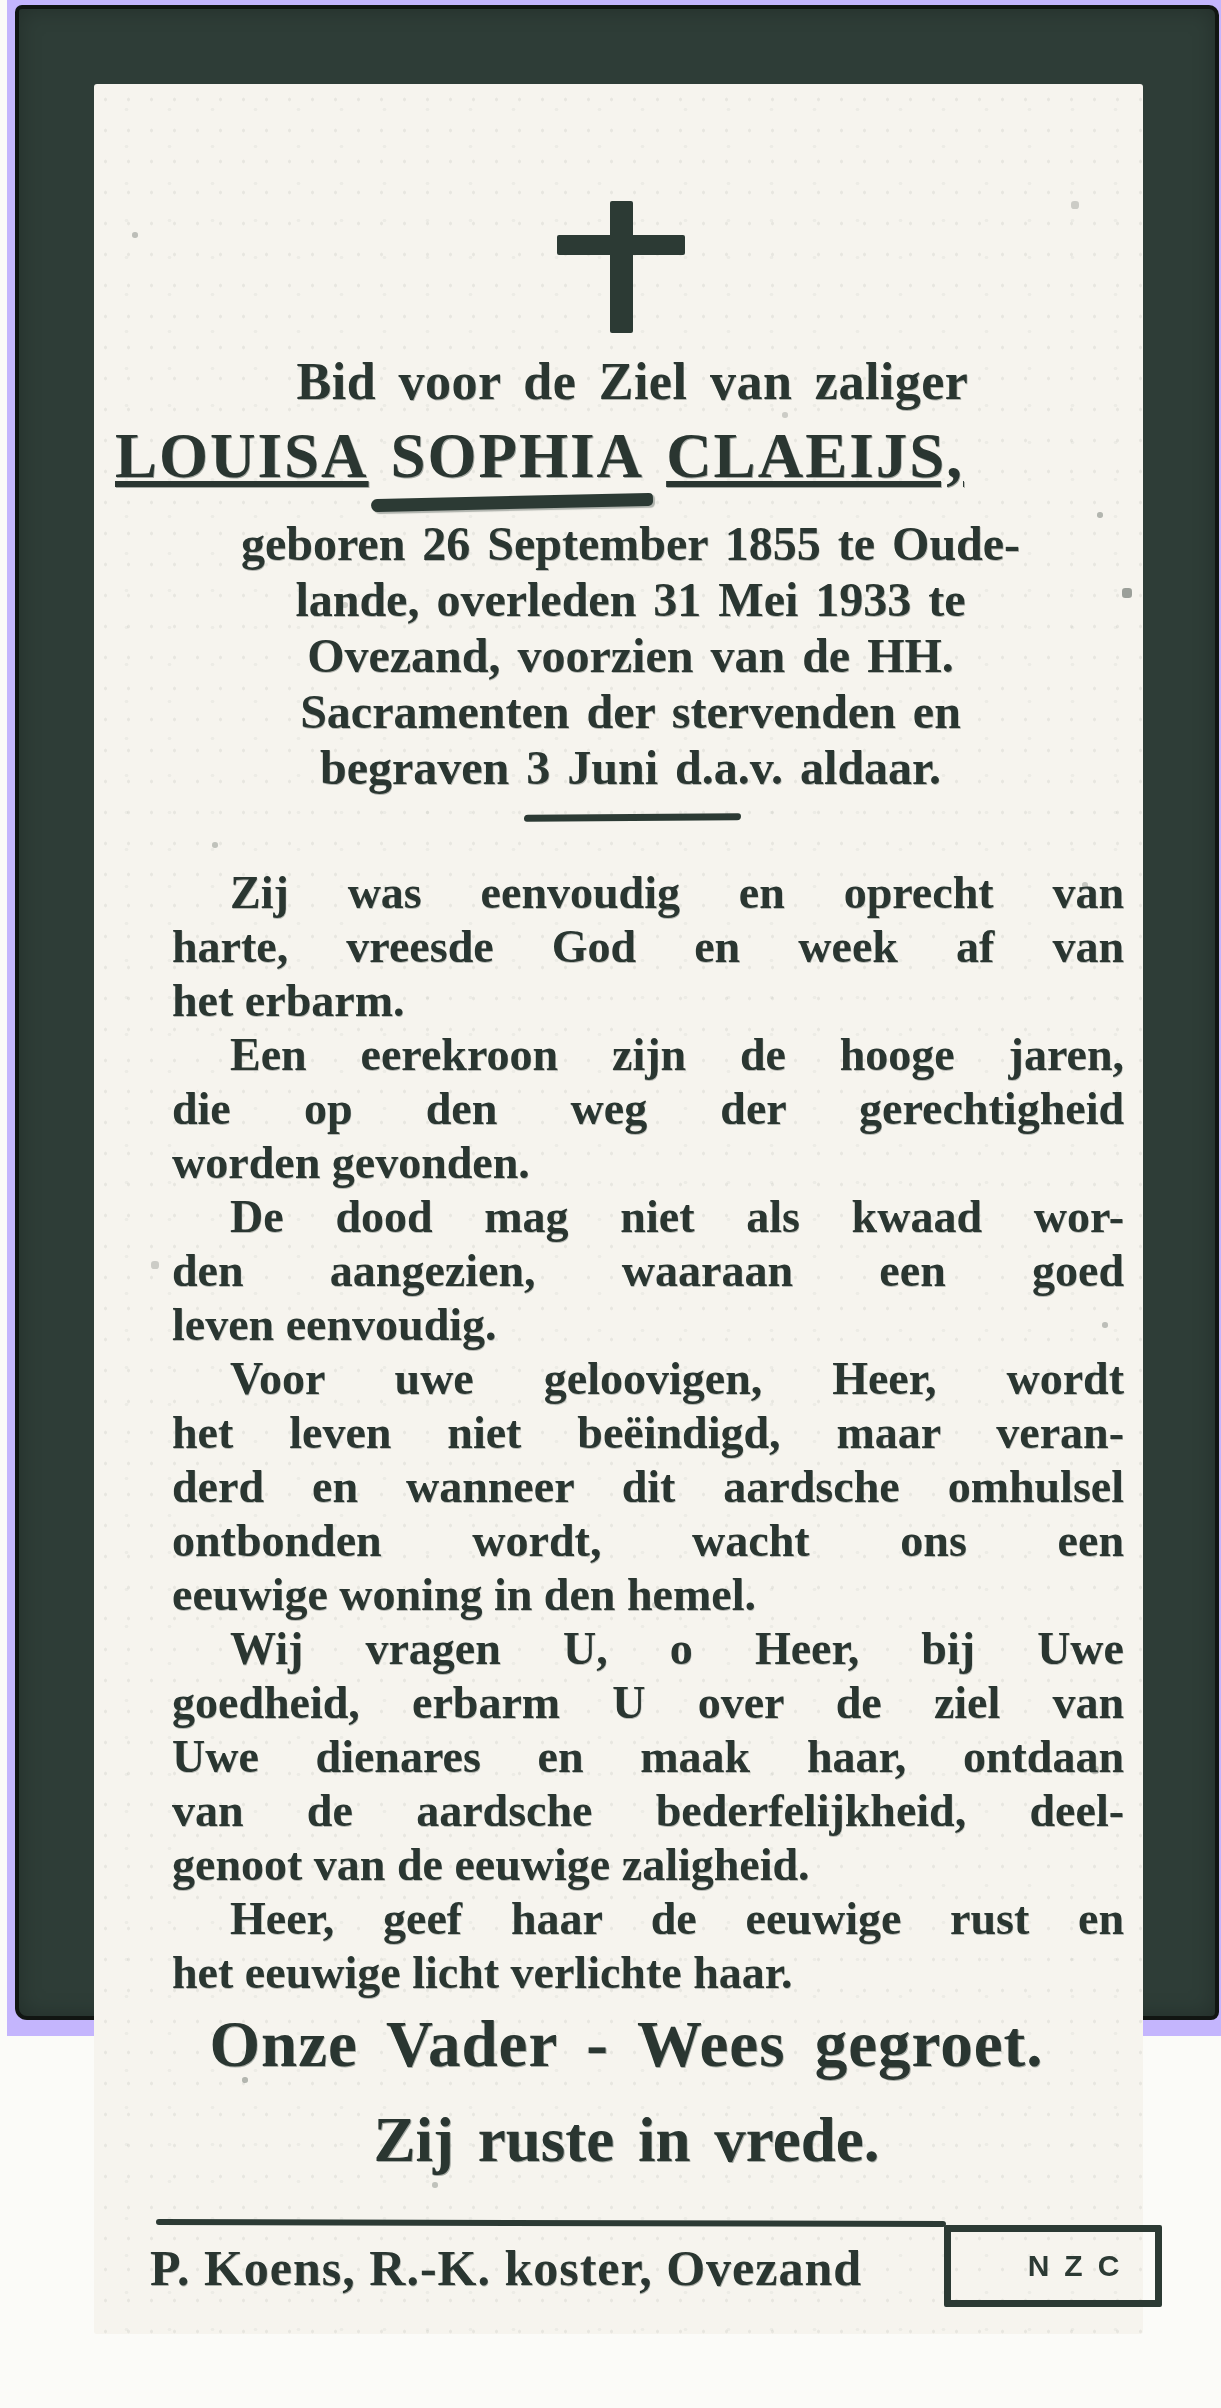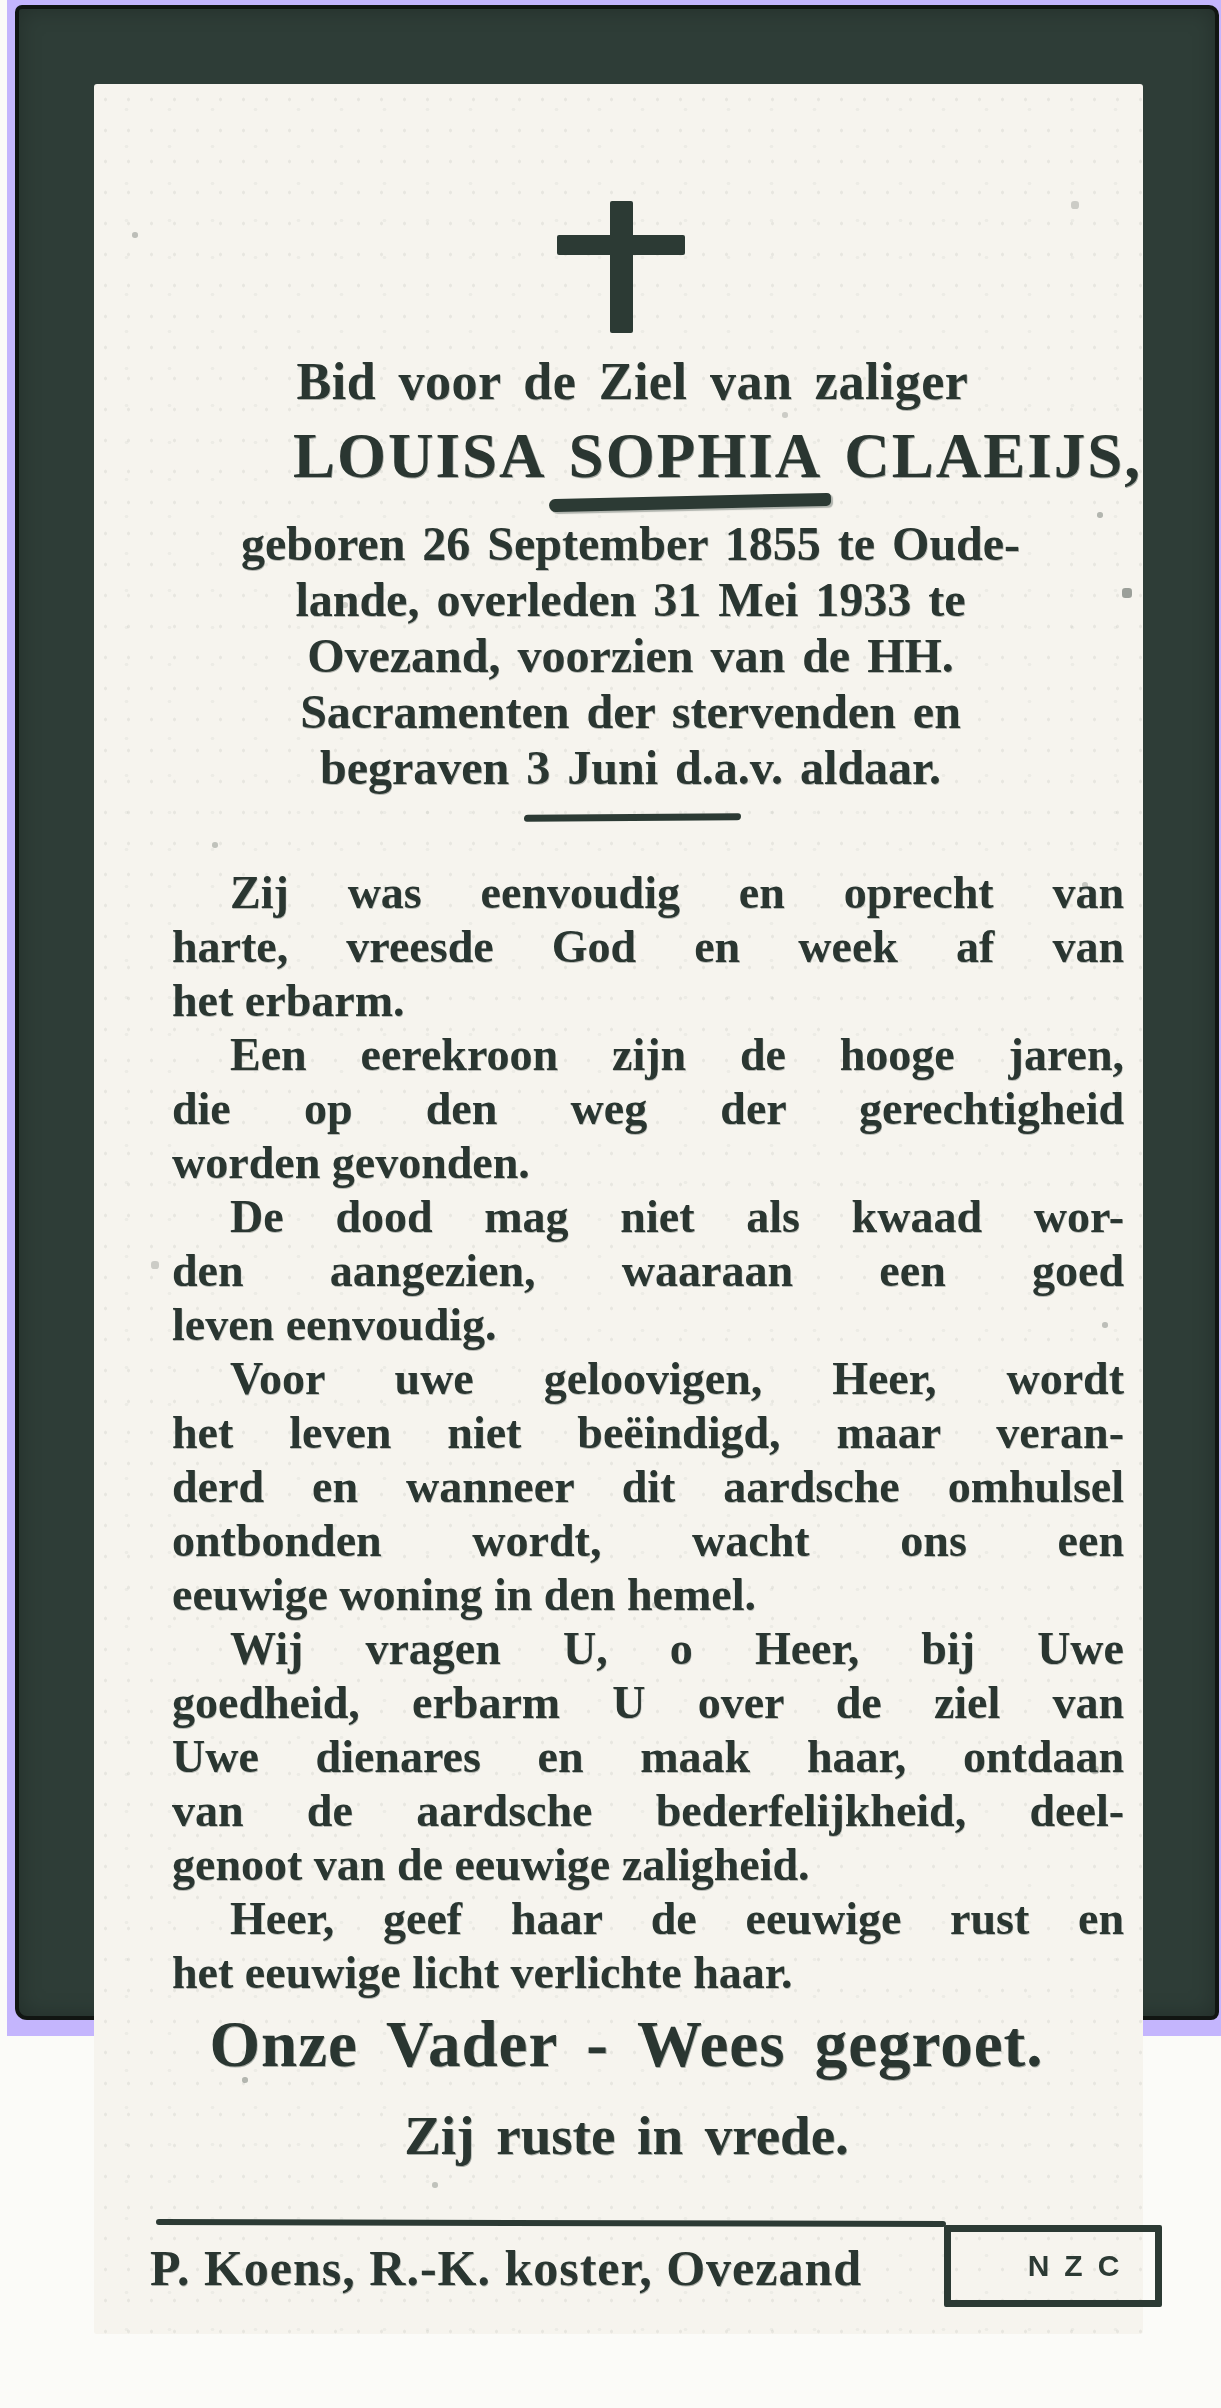--- a/index.html
+++ b/index.html
@@ -88,26 +88,27 @@
     font-weight: bold;
     word-spacing: 9px;
     letter-spacing: 0.5px;
     text-shadow: 0.6px 0.8px 0 rgba(42,54,49,0.35);
   }
   .name {
     position: absolute;
     top: 336px;
     left: 10px;
     width: 100%;
-    text-align: right;
+    text-align: left;
     font-size: 63px;
     font-weight: bold;
     letter-spacing: 2px;
     white-space: nowrap;
     text-shadow: 0.8px 1px 0 rgba(42,54,49,0.4);
+    text-decoration: underline;
   }
   .name span { margin: 0 11px; }
   .sophia { position: relative; display: inline-block; }
   .sophia::after {
     content: "";
     position: absolute;
     left: -20px;
     right: -8px;
     bottom: -16px;
     height: 13px;
@@ -166,21 +167,21 @@
     word-spacing: 12px;
     letter-spacing: 1px;
     text-shadow: 0.8px 1px 0 rgba(42,54,49,0.38);
   }
   .closing2 {
     position: absolute;
     top: 2020px;
     left: 8px;
     width: 100%;
     text-align: center;
-    font-size: 55px;
+    font-size: 63px;
     font-weight: bold;
     word-spacing: 8px;
     text-shadow: 0.8px 1px 0 rgba(42,54,49,0.38);
   }
   .footrule {
     position: absolute;
     top: 2136px;
     left: 62px;
     width: 790px;
     height: 6px;

